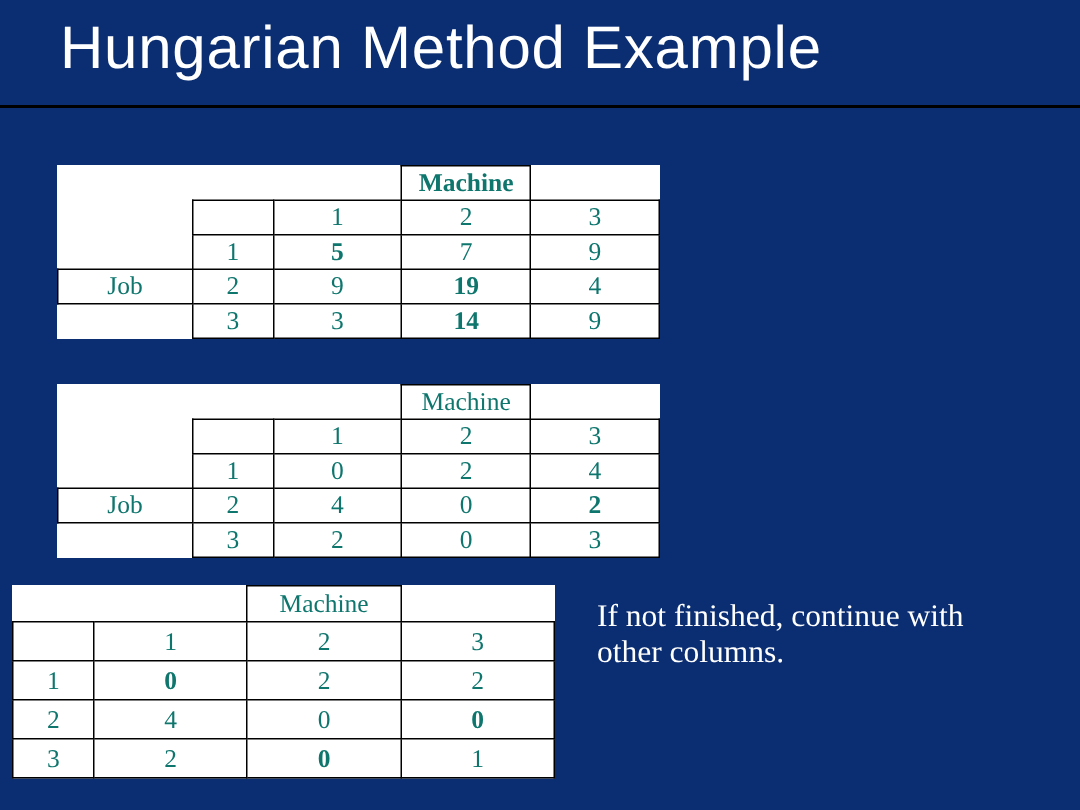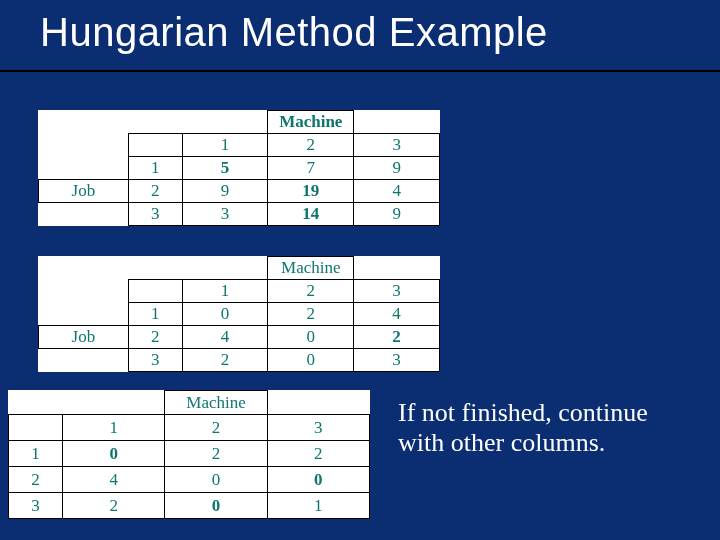--- a/index.html
+++ b/index.html
@@ -65,21 +65,21 @@
   .big-table .c-val     { width: 102px; }
   .big-table td, .big-table th { height: 26px; }
   .big-table .hdr-row td, .big-table .hdr-row th { height: 24px; }
 
   .bordernone { border: none !important; }
 
   .note {
     position: absolute;
     color: #fff;
     font-family: "Times New Roman", serif;
-    font-size: 26px;
+    font-size: 21px;
     line-height: 1.15;
     width: 290px;
   }
 
   .bold { font-weight: bold; }
 
   .table1 { top: 110px; left: 38px; }
   .table2 { top: 256px; left: 38px; }
   .table3 { top: 390px; left: 8px;  }
   .note1  { top: 398px; left: 398px; }

